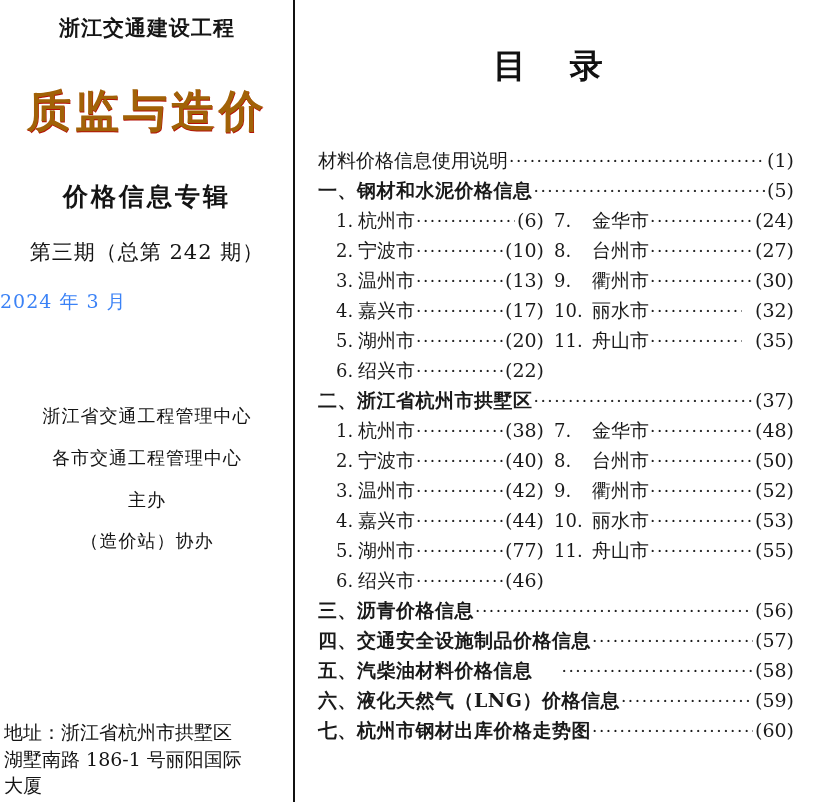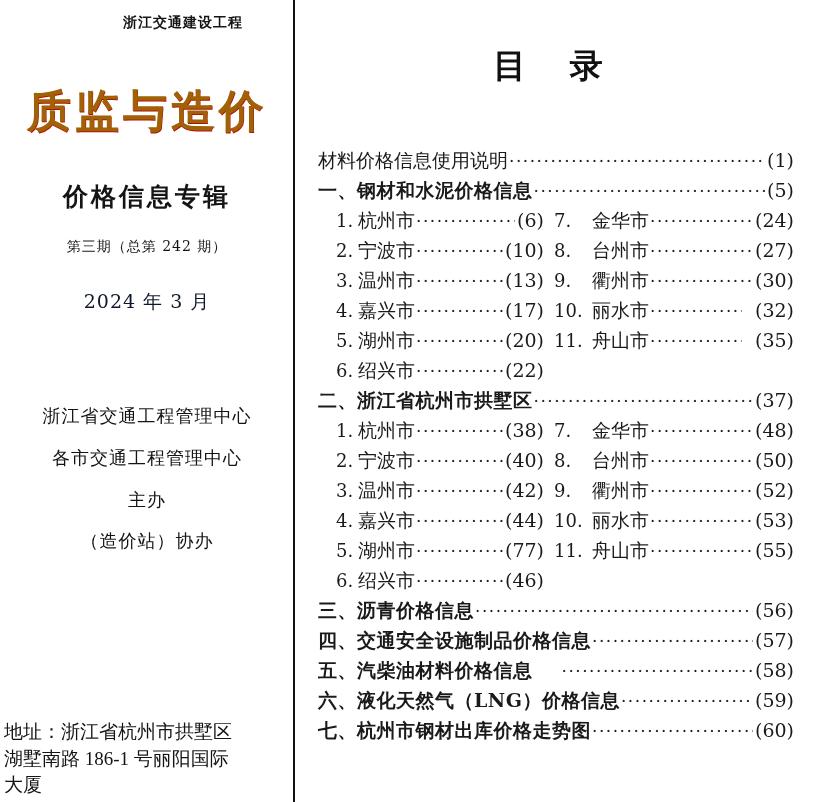--- a/index.html
+++ b/index.html
@@ -42,24 +42,23 @@
   }
 
   .cover-journal {
     position: absolute;
     top: 14px;
     left: 0;
     width: 294px;
     text-align: center;
     font-family: "DejaVu Serif", "Liberation Serif", serif;
     font-weight: bold;
-    font-size: 14px;
+    font-size: 21px;
     letter-spacing: 1px;
     color: #151515;
-    margin-left: 36px;
   }
 
   .cover-main-title {
     position: absolute;
     top: 82px;
     left: 0;
     width: 294px;
     text-align: center;
     font-family: "DejaVu Serif", "Liberation Serif", serif;
     font-weight: bold;
@@ -80,34 +79,34 @@
     letter-spacing: 3px;
     color: #141414;
   }
 
   .cover-issue {
     position: absolute;
     top: 238px;
     left: 0;
     width: 294px;
     text-align: center;
-    font-size: 14px;
+    font-size: 21px;
     letter-spacing: 1px;
     color: #141414;
   }
 
   .cover-date {
     position: absolute;
     top: 289px;
     left: 0;
     width: 294px;
-    text-align: center;
+    text-align: left;
     font-size: 19px;
     letter-spacing: 1px;
-    color: #0f172a;
+    color: #3b82f6;
   }
 
   .org-block {
     position: absolute;
     top: 406px;
     left: 0;
     width: 294px;
     text-align: center;
   }
   .org-line {
@@ -122,21 +121,21 @@
   .address-block {
     position: absolute;
     left: 4px;
     bottom: 4px;
     width: 286px;
     text-align: left;
     font-size: 19px;
     line-height: 1.38;
     color: #141414;
   }
-  .address-line { white-space: nowrap; font-family: Liberation Serif, serif; }
+  .address-line { white-space: nowrap; }
 
   
   .toc {
     flex: 1 1 auto;
     position: relative;
     height: 698px;
     box-sizing: border-box;
     padding: 0;
   }
 

